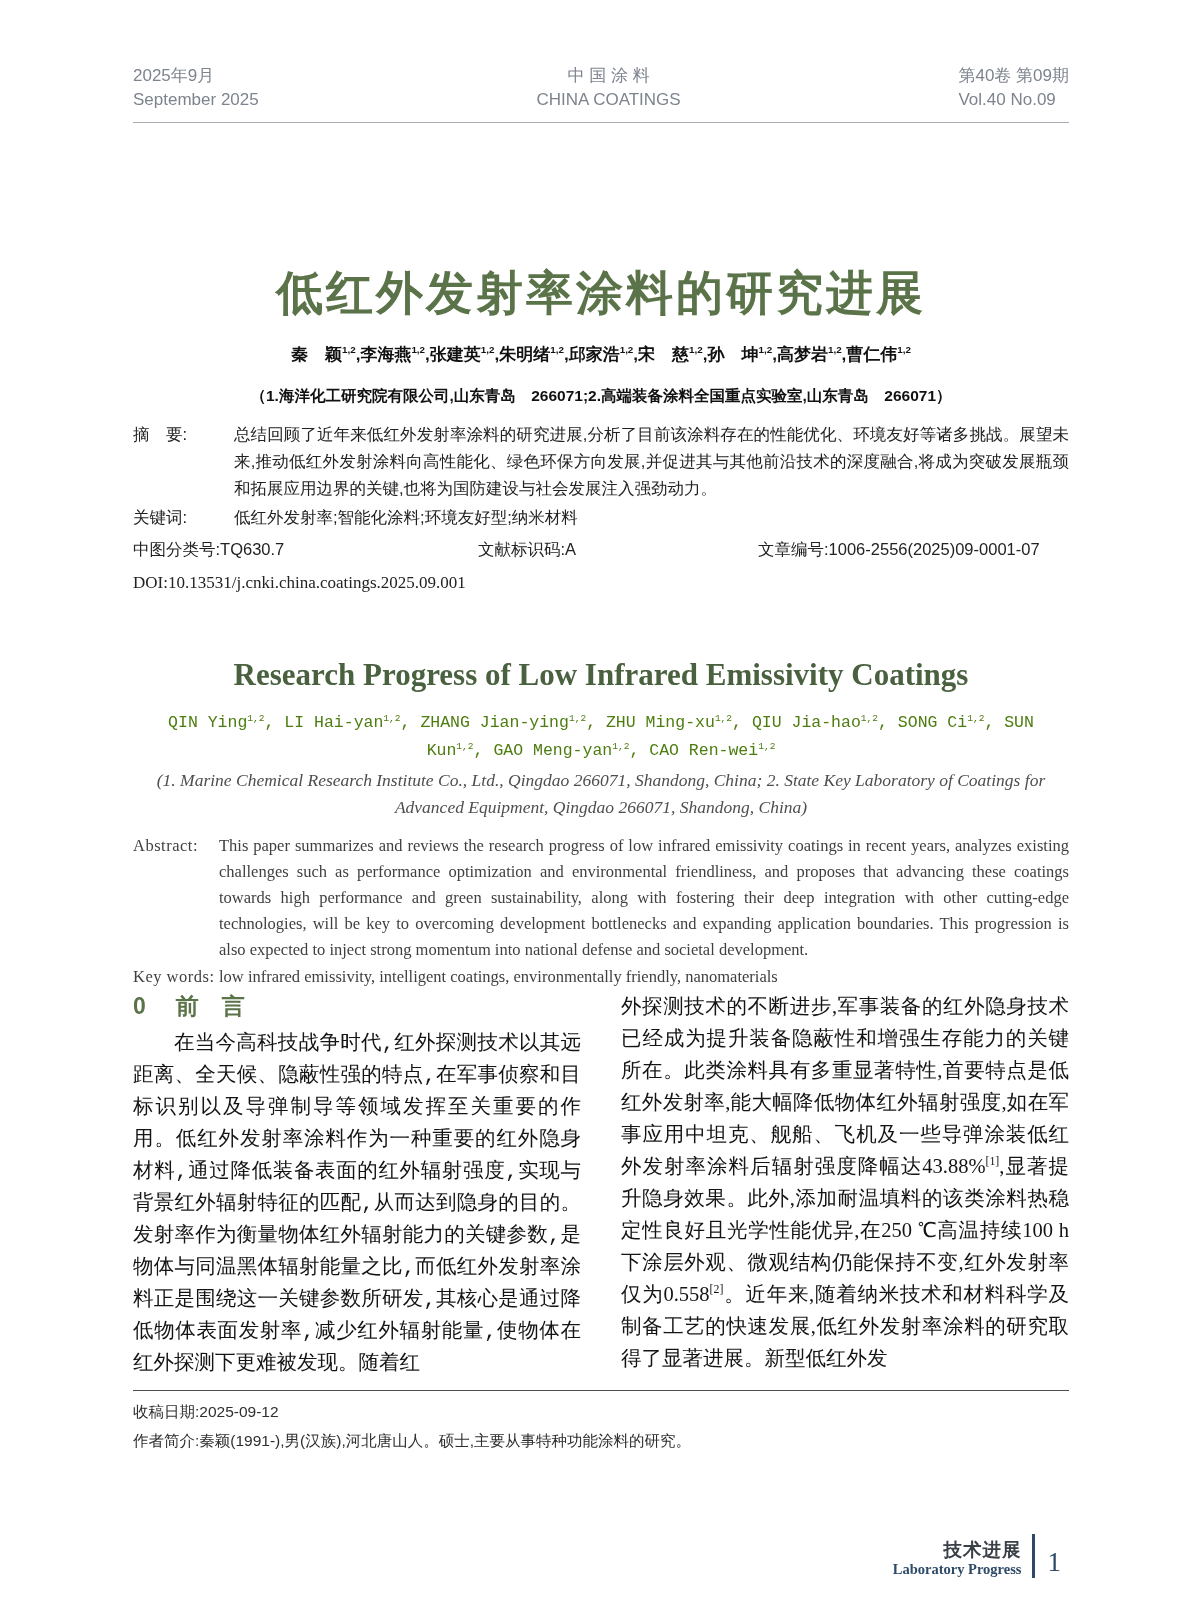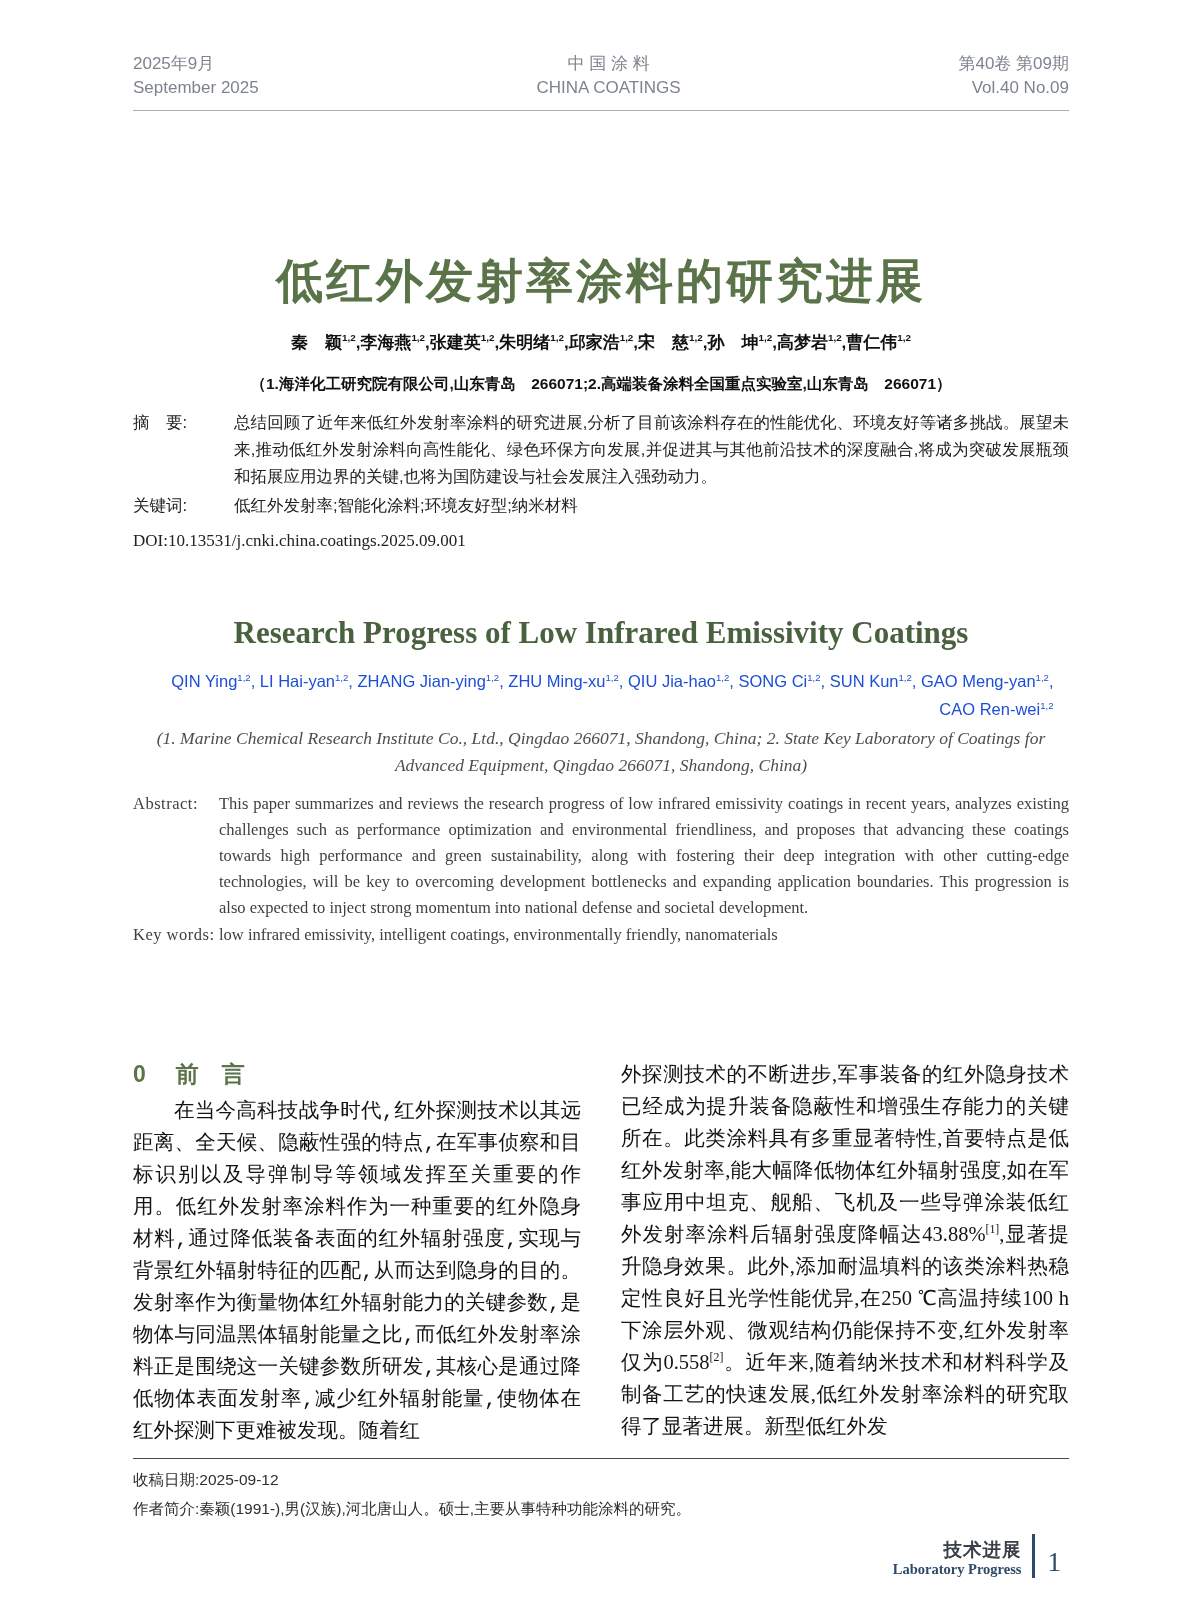--- a/index.html
+++ b/index.html
@@ -11,21 +11,21 @@
   .content{padding:0 118px 0 133px;}
 
   
   .jheader{
     display:flex;justify-content:space-between;align-items:flex-end;
     padding-top:52px;padding-bottom:10px;border-bottom:1px solid #a9aeb6;
     color:#7d848e;font-family:"Liberation Sans",sans-serif;
     font-size:17px;line-height:24px;
   }
   .jheader .c{text-align:center;}
-  .jheader .r{text-align:right;}
+  .jheader .r{margin-top:12px;}
 
   
   .title-cn{
     margin-top:142px;text-align:center;color:#5b7349;
     font-family:"Liberation Sans",sans-serif;font-weight:bold;
     font-size:47px;line-height:56px;letter-spacing:3px;
   }
   .authors-cn{
     margin-top:22px;text-align:center;font-family:"Liberation Sans",sans-serif;
     font-weight:bold;font-size:17px;line-height:24px;color:#111;
@@ -51,39 +51,39 @@
   .meta-row .m2{width:280px;}
   .meta-row .m3{flex:1;}
   .doi{margin-top:10px;font-size:17px;line-height:24px;color:#222;}
 
   
   .title-en{
     margin-top:60px;text-align:center;color:#4a6140;font-weight:bold;
     font-size:31px;line-height:40px;
   }
   .authors-en{
-    margin-top:14px;text-align:right;color:#1d4ed8;
-    font-family:Liberation Sans, sans-serif;font-size:16.5px;line-height:28px;
+    margin-top:14px;text-align:center;color:#4d7c0f;
+    font-family:Liberation Mono, monospace;font-size:16.5px;line-height:28px;
     max-width:905px;margin-left:auto;margin-right:auto;
   }
   .authors-en .au:not(:last-child)::after{content:", ";}
   .affil-en{
     margin-top:2px;text-align:center;font-style:italic;color:#4e4e4e;
     font-size:17.5px;line-height:27px;
   }
   .hang-en{
     display:flex;margin-top:12px;color:#3f3f3f;
     font-size:16.5px;line-height:26px;
   }
   .hang-en .lab{flex:0 0 86px;letter-spacing:0.5px;}
   .hang-en .txt{flex:1;text-align:justify;}
   .kw-en{margin-top:1px;}
 
   
-  .body-cols{display:flex;gap:40px;margin-top:110px;}
+  .body-cols{display:flex;gap:40px;}
   .col{flex:1;font-size:20.5px;line-height:32px;text-align:justify;color:#141414;}
   .sec-heading{
     color:#5b7349;font-family:"Liberation Sans",sans-serif;font-weight:bold;
     font-size:23px;line-height:32px;margin-bottom:6px;white-space:pre;
   }
   .sec-heading .num{margin-right:30px;}
   .indent{text-indent:2em;font-family:Liberation Mono, monospace;}
   .ref{color:#141414;}
 
   
@@ -137,20 +137,25 @@
 
     <div class="hang-cn">
       <div class="lab">摘　要:</div>
       <div class="txt">总结回顾了近年来低红外发射率涂料的研究进展,分析了目前该涂料存在的性能优化、环境友好等诸多挑战。展望未来,推动低红外发射涂料向高性能化、绿色环保方向发展,并促进其与其他前沿技术的深度融合,将成为突破发展瓶颈和拓展应用边界的关键,也将为国防建设与社会发展注入强劲动力。</div>
     </div>
     <div class="hang-cn kw-cn">
       <div class="lab">关键词:</div>
       <div class="txt">低红外发射率;智能化涂料;环境友好型;纳米材料</div>
     </div>
 
+    <div class="meta-row">
+      <div class="m1">中图分类号:TQ630.7</div>
+      <div class="m2">文献标识码:A</div>
+      <div class="m3">文章编号:1006-2556(2025)09-0001-07</div>
+    </div>
     <div class="doi">DOI:10.13531/j.cnki.china.coatings.2025.09.001</div>
 
     <h2 class="title-en" style="margin:60px 0 0 0;font-weight:bold;">Research Progress of Low Infrared Emissivity Coatings</h2>
 
     <div class="authors-en">
       <span class="au"><span>QIN Ying</span><sup>1,2</sup></span><span class="au"><span>LI Hai-yan</span><sup>1,2</sup></span><span class="au"><span>ZHANG Jian-ying</span><sup>1,2</sup></span><span class="au"><span>ZHU Ming-xu</span><sup>1,2</sup></span><span class="au"><span>QIU Jia-hao</span><sup>1,2</sup></span><span class="au"><span>SONG Ci</span><sup>1,2</sup></span><span class="au"><span>SUN Kun</span><sup>1,2</sup></span><span class="au"><span>GAO Meng-yan</span><sup>1,2</sup></span><span class="au"><span>CAO Ren-wei</span><sup>1,2</sup></span>
     </div>
 
     <div class="affil-en">(1. Marine Chemical Research Institute Co., Ltd., Qingdao 266071, Shandong, China; 2. State Key Laboratory of Coatings for Advanced Equipment, Qingdao 266071, Shandong, China)</div>
 

